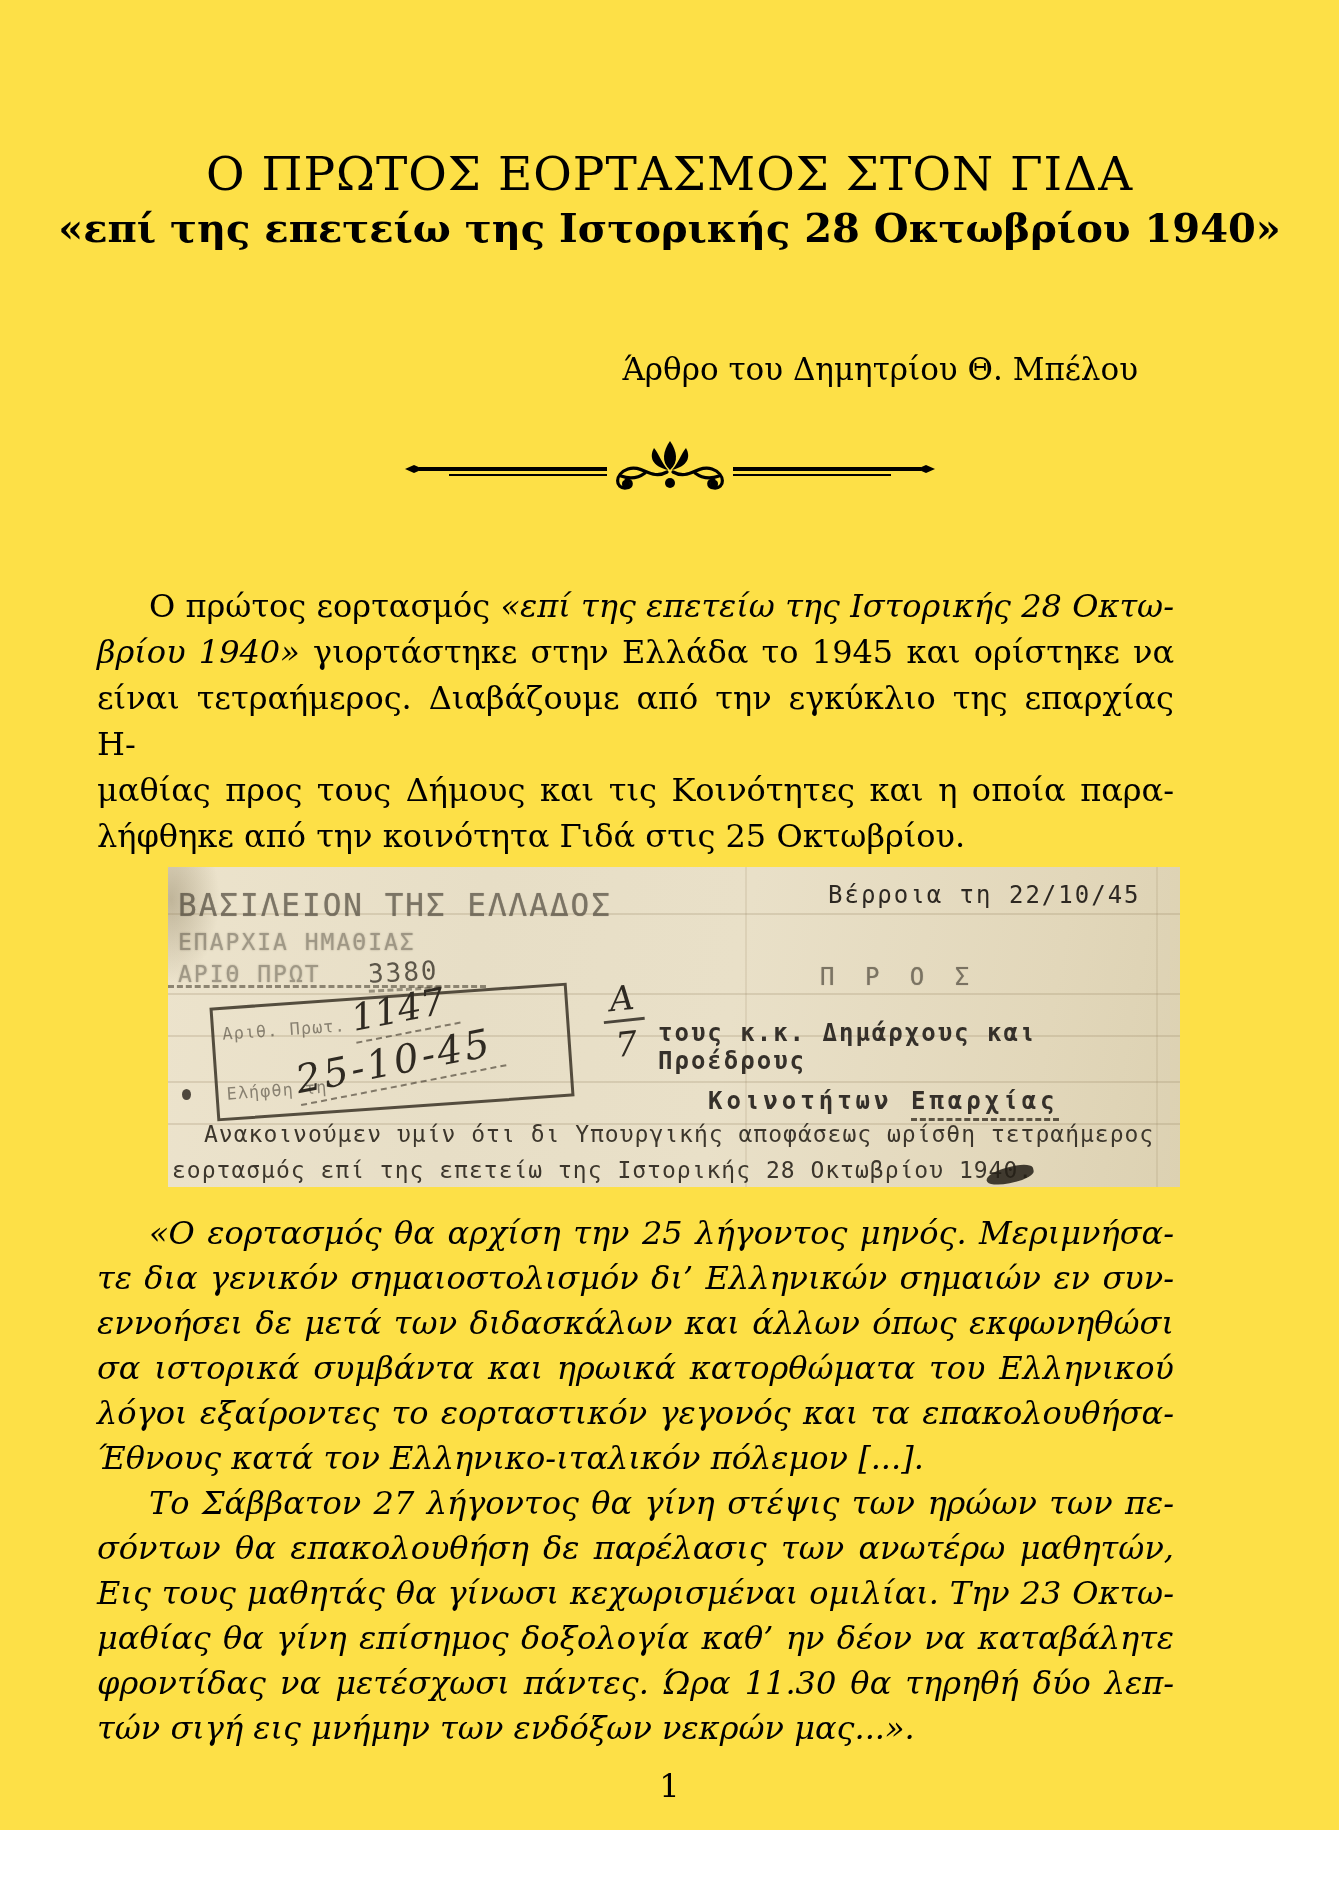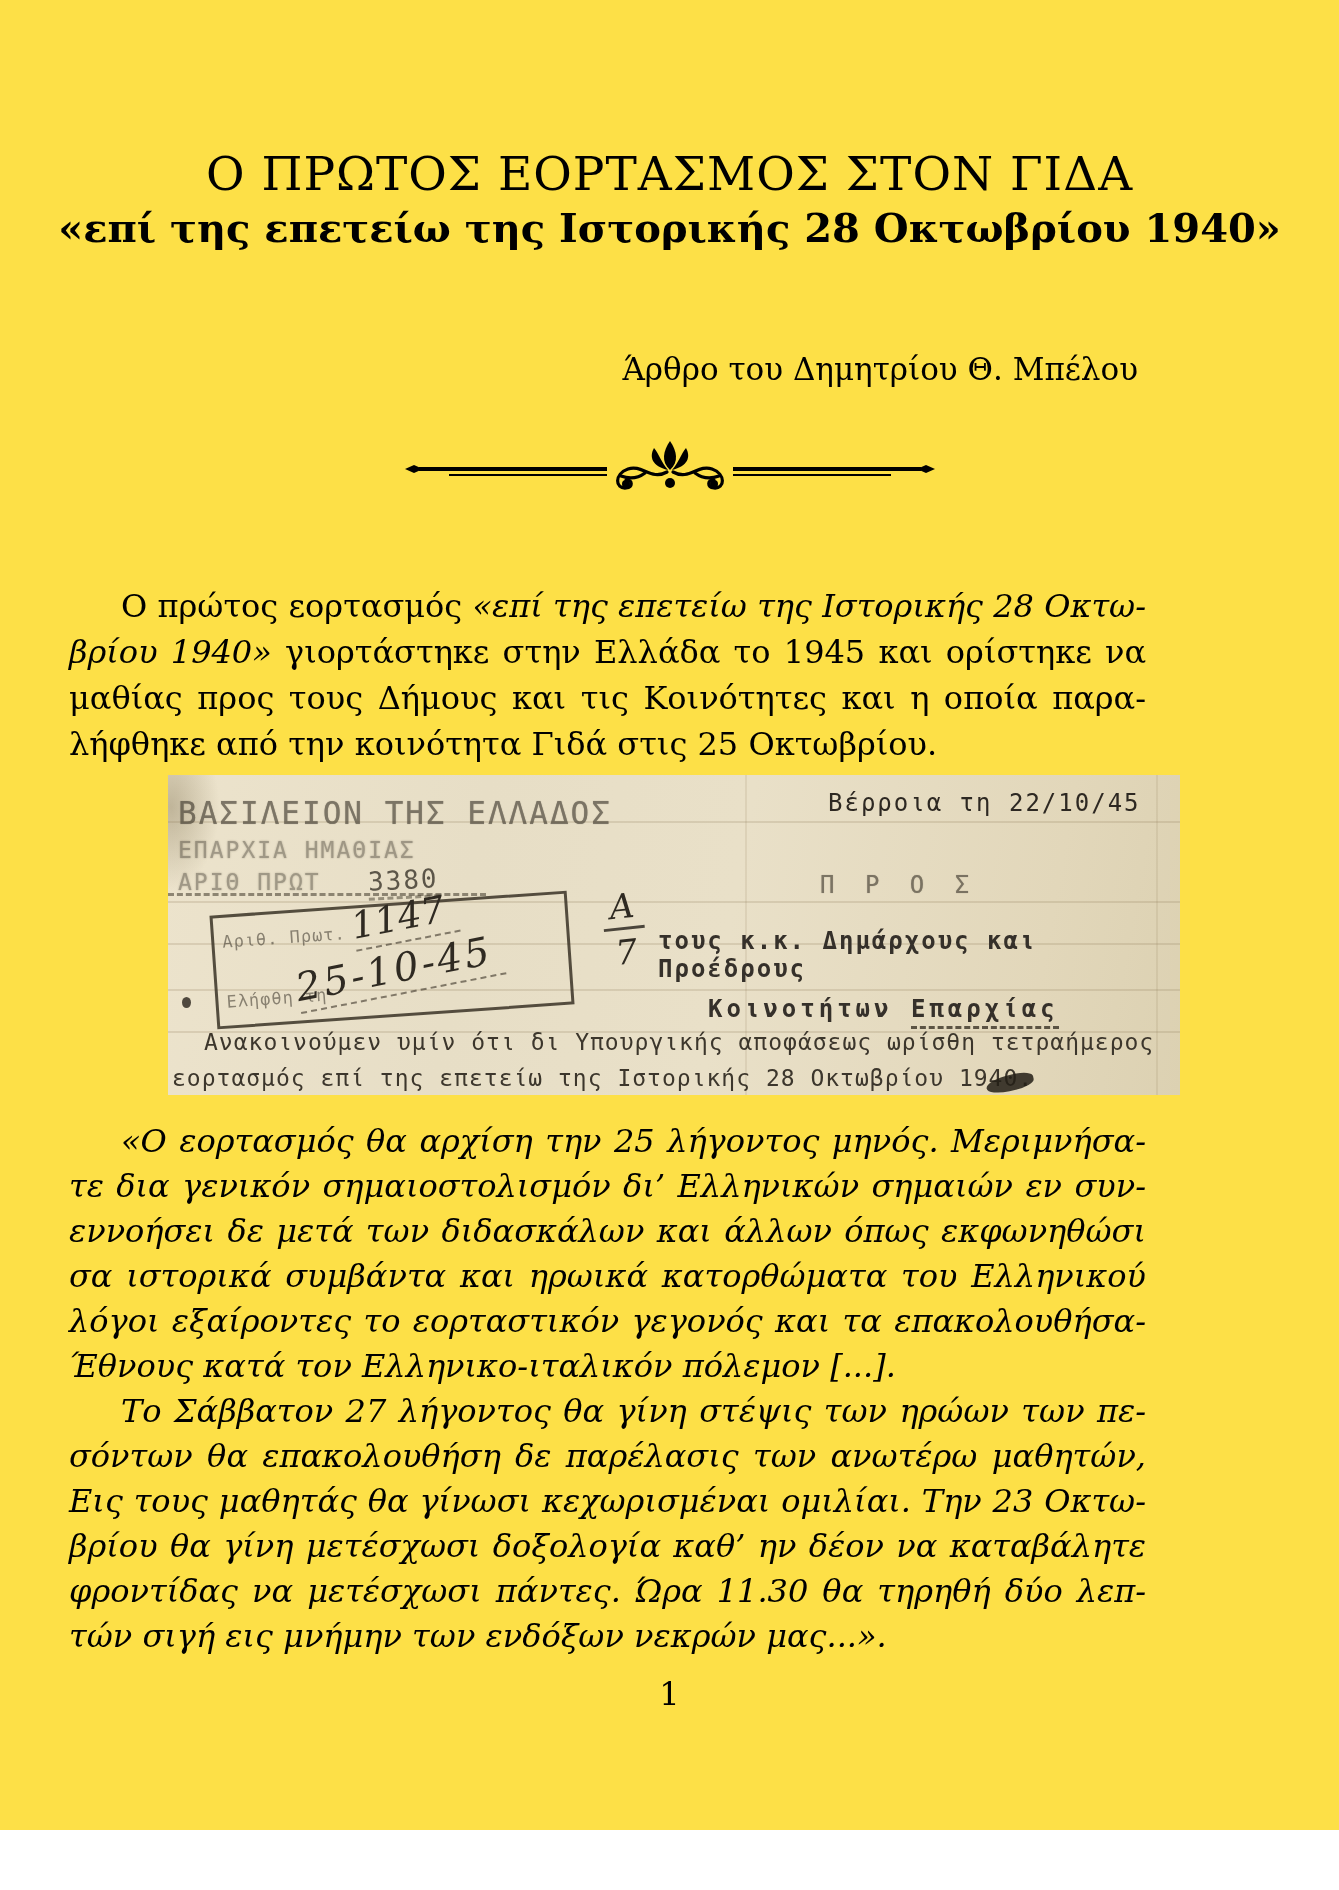--- a/index.html
+++ b/index.html
@@ -36,21 +36,21 @@
     box-sizing:border-box;
     font-size:31px;
     line-height:40px;
   }
   .ornament-wrap{
     margin-top:50px;
     text-align:center;
   }
   .bodytext{
     width:1077px;
-    margin-left:69px;
+    margin-left:97px;
     font-size:32px;
     line-height:46px;
   }
   .para1{ margin-top:80px; }
   .quote-block{ margin-top:24px; font-style:italic; line-height:45px; }
   .tline{ text-align:justify; text-align-last:justify; white-space:normal; }
   .tline-last{ text-align-last:left; }
   .tline-indent{ text-indent:52px; }
   .it{ font-style:italic; }
 
@@ -155,20 +155,21 @@
         <path d="M268,33 C284,42 293,25 307,30 C321,35 320,50 309,49 C302,48 302,41 309,41"></path>
         <path d="M240,34 C232,40 224,40 216,37"></path>
         <path d="M290,34 C298,40 306,40 314,37"></path>
       </g>
     </svg>
   </div>
 
   <div class="bodytext para1">
       <div class="tline tline-indent"><span>Ο πρώτος εορτασμός </span><span class="it">«επί της επετείω της Ιστορικής 28 Οκτω-</span></div>
       <div class="tline"><span class="it">βρίου 1940»</span><span> γιορτάστηκε στην Ελλάδα το 1945 και ορίστηκε να</span></div>
+      <div class="tline"><span>είναι τετραήμερος. Διαβάζουμε από την εγκύκλιο της επαρχίας Η-</span></div>
       <div class="tline"><span>μαθίας προς τους Δήμους και τις Κοινότητες και η οποία παρα-</span></div>
       <div class="tline tline-last"><span>λήφθηκε από την κοινότητα Γιδά στις 25 Οκτωβρίου.</span></div>
     </div>
 
   <div class="scan">
     <div class="smudge"></div>
     <div class="crease" style="top:46px"></div>
     <div class="crease" style="top:126px"></div>
     <div class="crease" style="top:168px"></div>
     <div class="crease" style="top:214px"></div>
@@ -214,20 +215,20 @@
       <div class="tline"><span class="it">τε δια γενικόν σημαιοστολισμόν δι’ Ελληνικών σημαιών εν συν-</span></div>
       <div class="tline"><span class="it">εννοήσει δε μετά των διδασκάλων και άλλων όπως εκφωνηθώσι</span></div>
       <div class="tline"><span class="it">σα ιστορικά συμβάντα και ηρωικά κατορθώματα του Ελληνικού</span></div>
       <div class="tline"><span class="it">λόγοι εξαίροντες το εορταστικόν γεγονός και τα επακολουθήσα-</span></div>
       <div class="tline tline-last"><span class="it">Έθνους κατά τον Ελληνικο-ιταλικόν πόλεμον [...].</span></div>
     </div>
   <div class="bodytext quote-block" style="margin-top:0;">
       <div class="tline tline-indent"><span class="it">Το Σάββατον 27 λήγοντος θα γίνη στέψις των ηρώων των πε-</span></div>
       <div class="tline"><span class="it">σόντων θα επακολουθήση δε παρέλασις των ανωτέρω μαθητών,</span></div>
       <div class="tline"><span class="it">Εις τους μαθητάς θα γίνωσι κεχωρισμέναι ομιλίαι. Την 23 Οκτω-</span></div>
-      <div class="tline"><span class="it">βρίου θα γίνη μετέσχωσι δοξολογία καθ’ ην δέον να καταβάλητε</span></div>
+      <div class="tline"><span class="it">μαθίας θα γίνη επίσημος δοξολογία καθ’ ην δέον να καταβάλητε</span></div>
       <div class="tline"><span class="it">φροντίδας να μετέσχωσι πάντες. Ώρα 11.30 θα τηρηθή δύο λεπ-</span></div>
       <div class="tline tline-last"><span class="it">τών σιγή εις μνήμην των ενδόξων νεκρών μας...».</span></div>
     </div>
 
   <div class="page-number">1</div>
 
 </div>
 
 </body></html>

